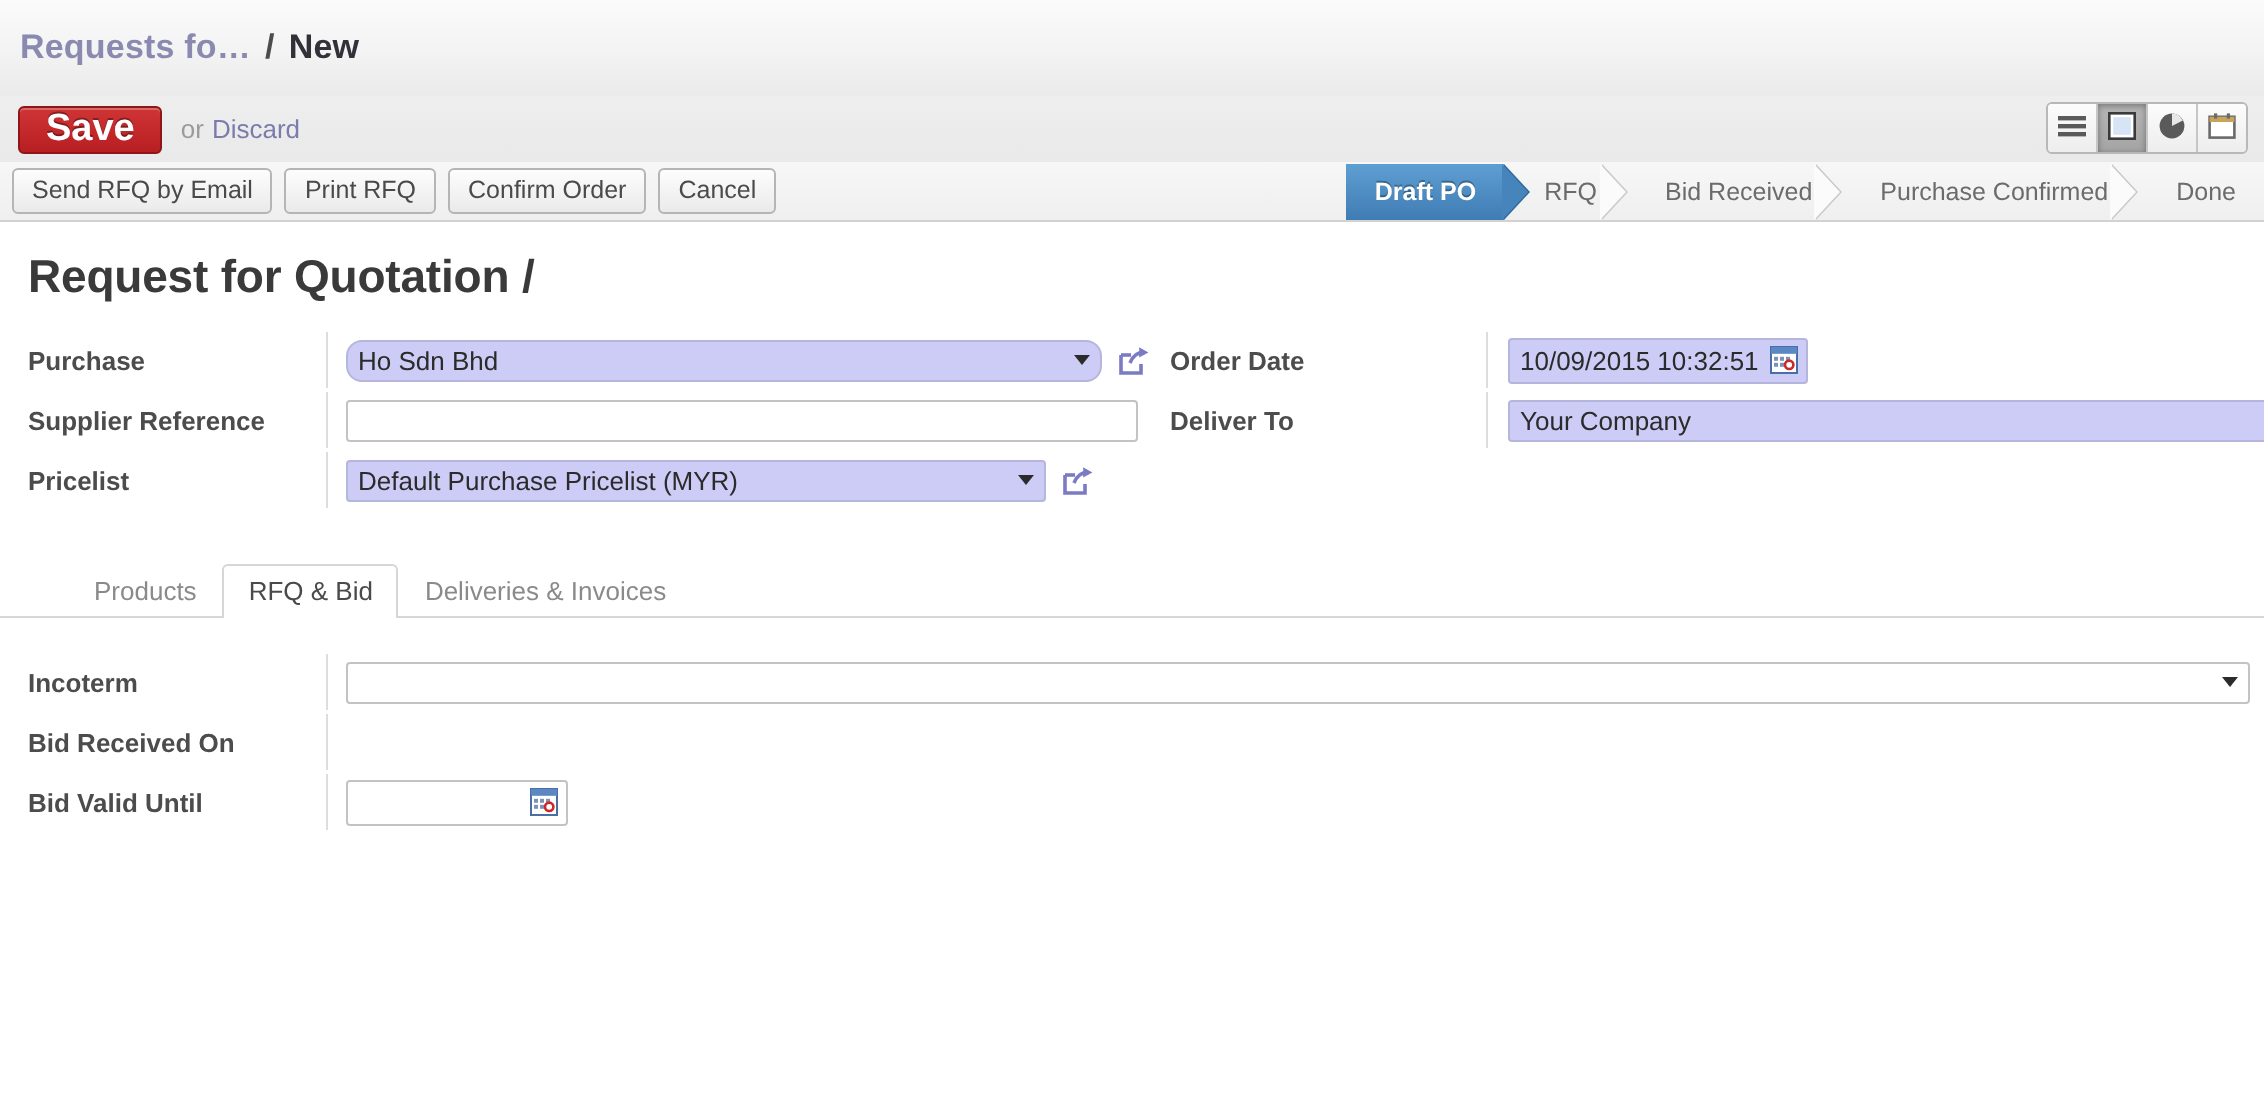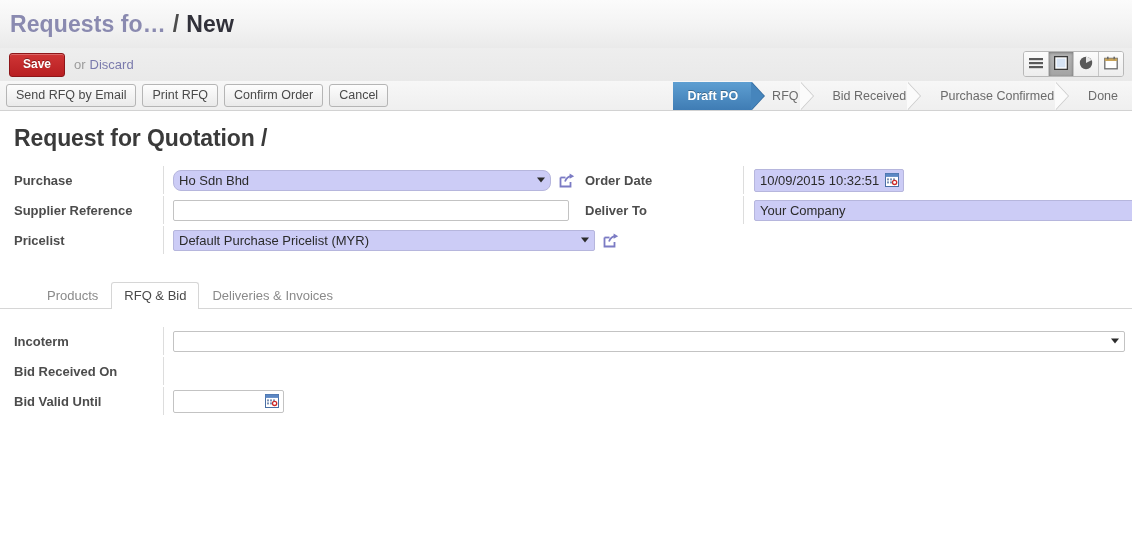--- a/index.html
+++ b/index.html
@@ -20,21 +20,21 @@
   
   .topbar {
     height: 48px;
     background: linear-gradient(to bottom, #fbfbfb 0%, #f3f3f3 55%, #eaeaea 100%);
     display: flex;
     align-items: center;
     padding: 0 10px;
     box-sizing: border-box;
   }
   .breadcrumb {
-    font-size: 23px;
+    font-size: 17px;
     font-weight: bold;
     letter-spacing: .1px;
     display: flex;
     align-items: baseline;
     gap: 7px;
   }
   .bc-parent { color: #8a8ab0; }
   .bc-sep { color: #4c4c4c; font-weight: bold; }
   .bc-current { color: #31313a; }
 
@@ -47,21 +47,21 @@
     padding: 0 9px;
     box-sizing: border-box;
     position: relative;
   }
   .btn-save {
     background: linear-gradient(to bottom, #cf3535 0%, #b81f22 100%);
     border: 1px solid #8e1619;
     border-radius: 3px;
     color: #ffffff;
     font-weight: bold;
-    font-size: 12px;
+    font-size: 19px;
     padding: 3px 13px 4px;
     text-shadow: 0 -1px 0 rgba(0,0,0,.35);
     box-shadow: inset 0 1px 0 rgba(255,255,255,.25);
     cursor: pointer;
     line-height: 15px;
   }
   .or-text {
     margin-left: 9px;
     color: #9b9b9b;
     font-size: 13px;
@@ -243,21 +243,21 @@
     top: 50%;
     transform: translateY(-50%);
     width: 0; height: 0;
     border-left: 4px solid transparent;
     border-right: 4px solid transparent;
     border-top: 5px solid #2b2b2b;
     pointer-events: none;
   }
   .w-supplier { width: 378px; padding-right: 18px; border-radius: 8px; }
   .w-ref      { width: 396px; }
-  .w-pricelist{ width: 422px; padding-right: 18px; }
+  .w-pricelist{ width: 350px; padding-right: 18px; }
   .w-deliver  { width: 396px; padding-right: 18px; }
 
   .extlink {
     margin-left: 8px;
     width: 16px; height: 15px;
     display: inline-block;
     cursor: pointer;
     flex: none;
   }
 

